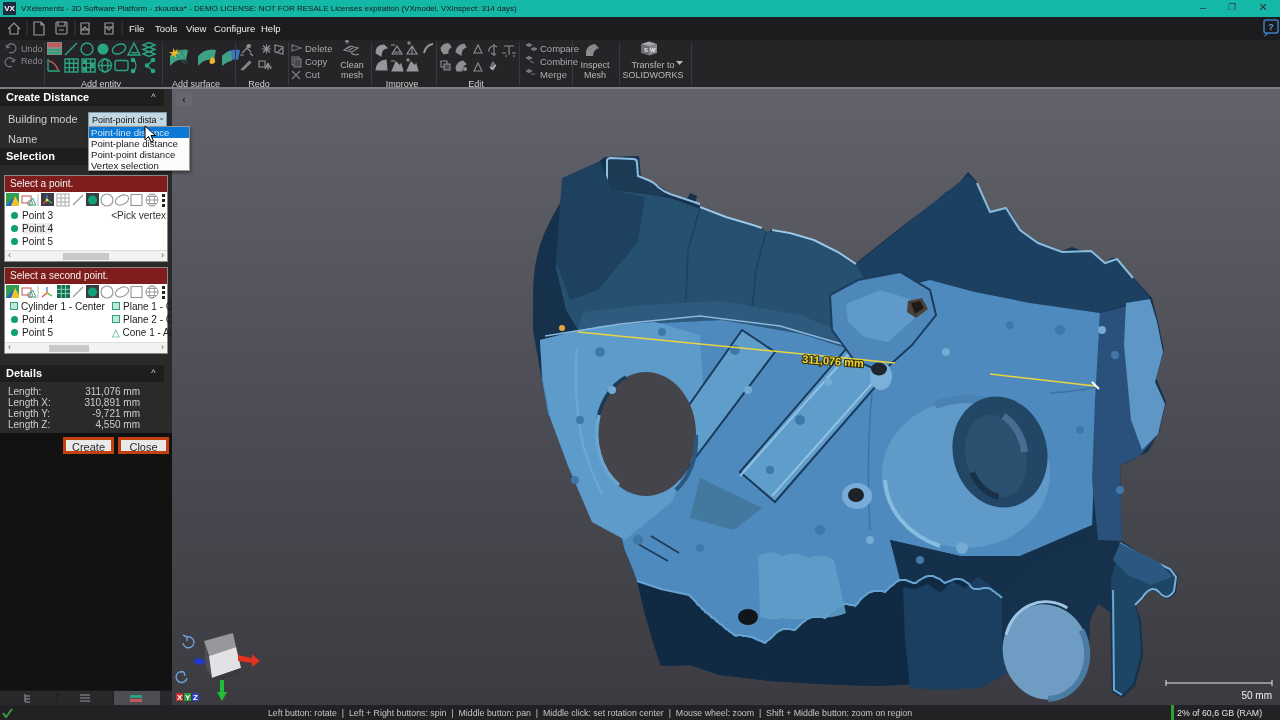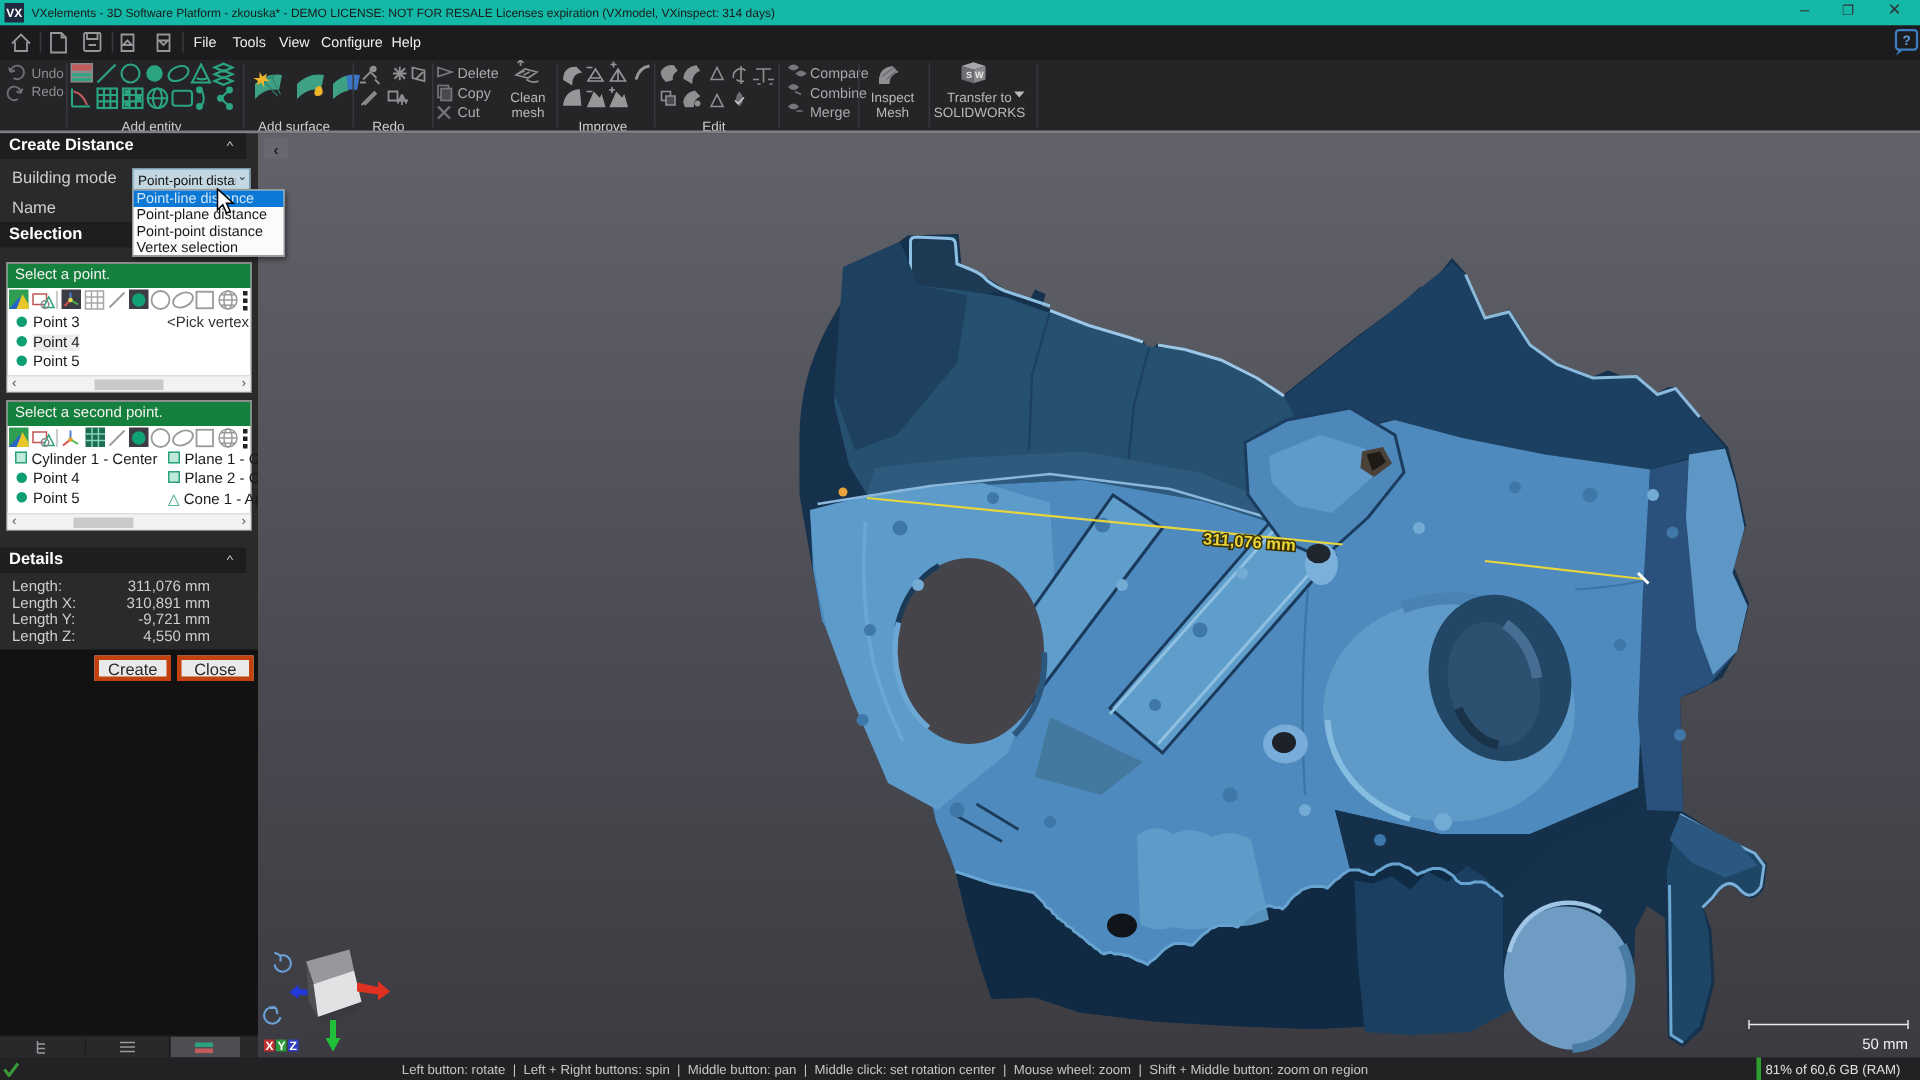--- a/index.html
+++ b/index.html
@@ -12,21 +12,21 @@
 .mtxt{position:absolute;top:6px;color:#ededed;font-size:9.5px}
 #toolbar{position:absolute;left:0;top:40px;width:1280px;height:47px;background:#252528;color:#c9c9c9}
 .tsep{position:absolute;top:2px;width:1px;height:43px;background:#39393d}
 .tlabel{position:absolute;top:39px;font-size:9px;color:#cfcfcf;text-align:center;white-space:nowrap}
 .t2{font-size:9px;color:#b9b9b9;white-space:nowrap;position:absolute}
 #divider{position:absolute;left:0;top:87px;width:1280px;height:2px;background:#7e7e87}
 #panel{position:absolute;left:0;top:89px;width:172px;height:616px;background:#2a2a2a;font-size:11px;color:#d4d4d4}
 .phead{position:absolute;left:0;width:164px;height:17px;background:#1e1e1e;color:#fff;font-weight:bold;font-size:11px;padding:2px 0 0 6px}
 .phead .car{position:absolute;right:8px;top:2px;font-size:9px;color:#ccc;font-weight:normal;transform:scaleY(.7)}
 .wbox{position:absolute;left:4px;width:164px;background:#fff;border:1px solid #8a8a8a;color:#1a1a1a}
-.wboxhead{background:#15803d;color:#f0f0f0;font-size:10px;padding:2px 0 2px 5px;height:16px}
+.wboxhead{background:#7f1d1d;color:#f0f0f0;font-size:10px;padding:2px 0 2px 5px;height:16px}
 .srow{position:absolute;font-size:10px;color:#1a1a1a;white-space:nowrap}
 .gdot{display:inline-block;width:7px;height:7px;border-radius:50%;background:#0e9e74;margin-right:4px}
 .gsq{display:inline-block;width:8px;height:8px;border:1px solid #2aa17f;background:#bfe9d9;margin-right:3px}
 #viewport{position:absolute;left:172px;top:89px;width:1108px;height:616px;background:linear-gradient(#62626a,#4b4b53 55%,#3b3b41);overflow:hidden}
 #statusbar{position:absolute;left:0;top:705px;width:1280px;height:15px;background:#222225;color:#c7c7c7;font-size:8.8px}
 .btn{position:absolute;background:#e9e9e9;border:3px solid #c2410c;color:#2a2a2a;font-size:11px;text-align:center;height:17px;line-height:15px}
 .drow{position:absolute;left:8px;font-size:10px;color:#cecece}
 .dval{position:absolute;font-size:10px;color:#cecece;text-align:right;width:70px}
 </style></head>
 <body>
@@ -510,14 +510,14 @@
  <rect x="176" y="92" width="16" height="14" rx="2" fill="#67676f"></rect>
  <text x="184" y="103" fill="#1e1e24" font-size="10" font-weight="bold" text-anchor="middle">‹</text>
 </svg>
 </div>
 <div id="statusbar">
  <svg class="abs" style="left:2px;top:3px" width="12" height="10">
       <path d="M1 5 l3 4 6 -8" stroke="#3a9a3a" stroke-width="2" fill="none"></path>
     </svg>
  <div class="abs" style="left:0;top:3px;width:1180px;text-align:center;color:#c5c5c5">Left button: rotate&nbsp; | &nbsp;Left + Right buttons: spin&nbsp; | &nbsp;Middle button: pan&nbsp; | &nbsp;Middle click: set rotation center&nbsp; | &nbsp;Mouse wheel: zoom&nbsp; | &nbsp;Shift + Middle button: zoom on region</div>
  <div class="abs" style="left:1171px;top:0;width:3px;height:15px;background:#2fa02f"></div>
- <div class="abs" style="left:1177px;top:3px;color:#e2e2e2">81% of 60,6 GB (RAM)</div>
+ <div class="abs" style="left:1177px;top:3px;color:#e2e2e2">2% of 60,6 GB (RAM)</div>
 </div>
 
 </body></html>

